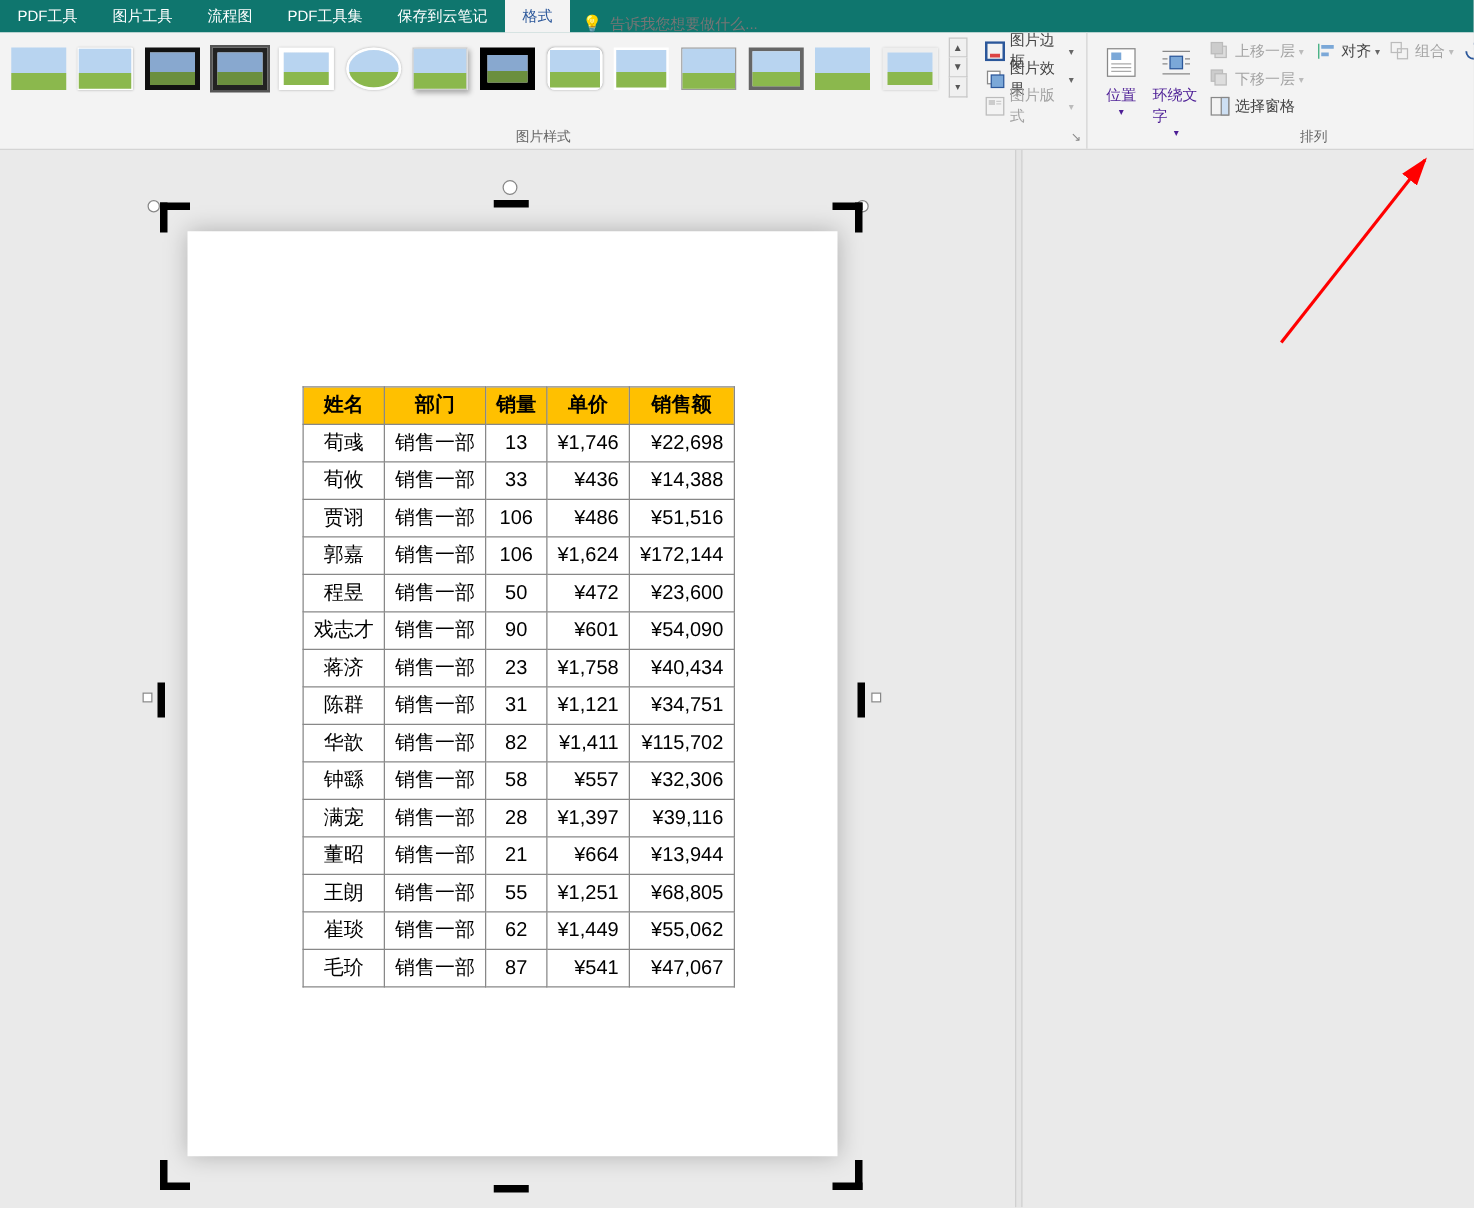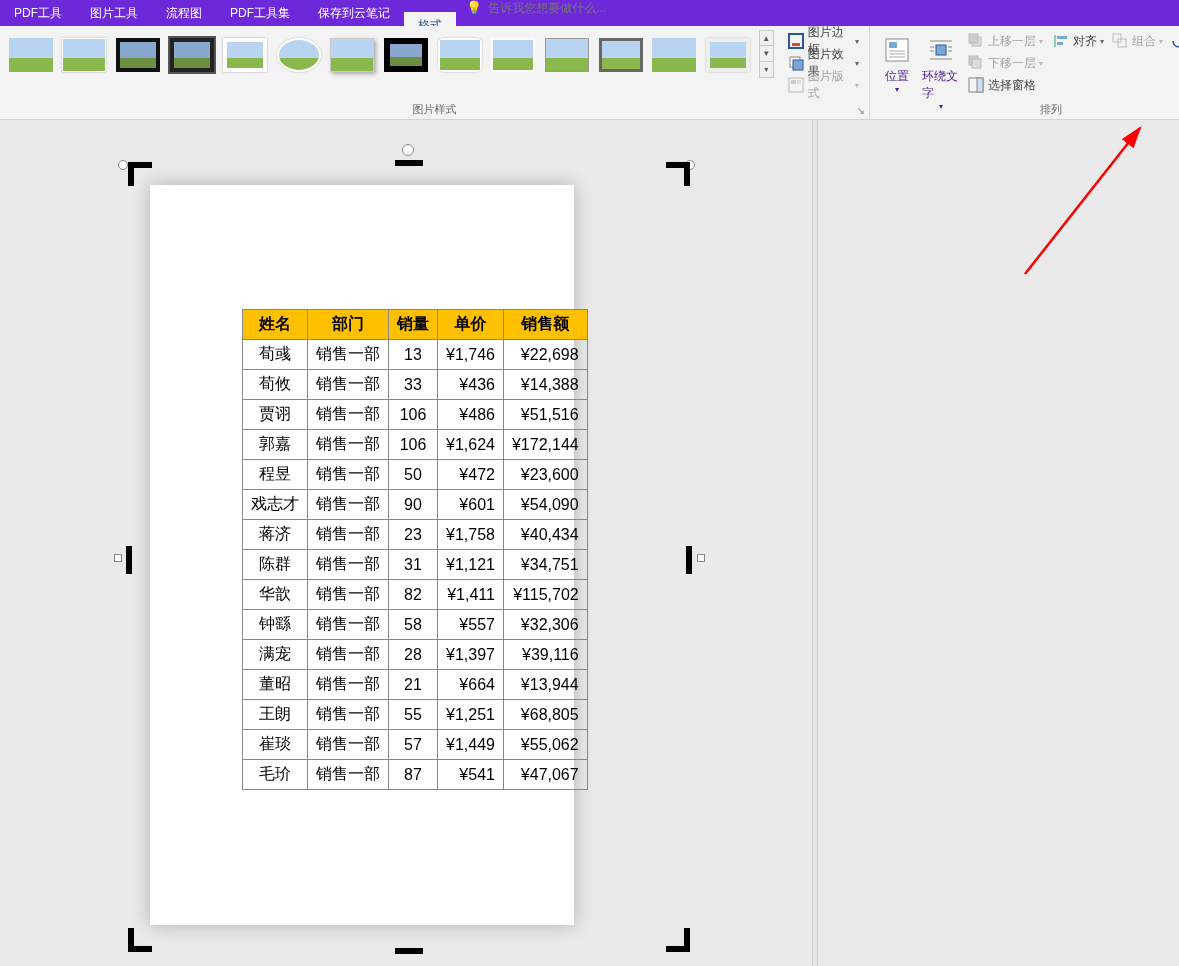--- a/index.html
+++ b/index.html
@@ -1,19 +1,19 @@
 <!DOCTYPE html>
 <html><head>
 <meta charset="utf-8">
 <style>
 * { box-sizing: border-box; margin: 0; padding: 0; }
 body { font-family: "Microsoft YaHei", sans-serif; background: #eaeaea; width: 1179px; height: 966px; overflow: hidden; position: relative; }
 
 
-.menubar { background: #6d28d9; height: 26px; display: flex; align-items: flex-start; color: #fff; font-size: 12px; }
+.menubar { background: #0f766e; height: 26px; display: flex; align-items: flex-end; color: #fff; font-size: 12px; }
 .menubar .tab { padding: 0 14px; height: 26px; line-height: 26px; cursor: pointer; }
 .menubar .tab.active { background: #f3f3f3; color: #2b579a; margin-top: 12px; }
 .menubar .tell-me { display: flex; align-items: center; color: #c9d7ec; margin-left: 10px; }
 .menubar .bulb { margin-right: 6px; font-size: 13px; }
 .menubar input { background: transparent; border: none; color: #c9d7ec; font-size: 12px; outline: none; width: 180px; }
 
 
 .ribbon { background: #f3f3f3; height: 94px; border-bottom: 1px solid #d4d4d4; display: flex; position: relative; }
 .ribbon-group { border-right: 1px solid #d4d4d4; padding: 4px 6px 2px 6px; display: flex; flex-direction: column; position: relative; }
 .group-label { position: absolute; bottom: 2px; left: 0; right: 0; text-align: center; font-size: 11px; color: #666; }
@@ -51,21 +51,21 @@
 .rbtn .dd { margin-left: 3px; font-size: 8px; color: #666; }
 .rbtn.disabled .dd { color: #bbb; }
 .big-btn { display: flex; flex-direction: column; align-items: center; justify-content: flex-start; width: 42px; padding: 4px 2px; cursor: pointer; font-size: 12px; color: #4c1d95; }
 .big-btn .bicon { width: 32px; height: 32px; margin-bottom: 2px; display: flex; align-items: center; justify-content: center; font-size: 20px; }
 .big-btn.active { background: #d4e3f5; border: 1px solid #3b82f6; }
 .big-btn .dd { font-size: 8px; }
 
 
 .doc-area { position: absolute; top: 120px; left: 0; right: 0; bottom: 0; background: #eaeaea; overflow: hidden; }
 .panel-divider { position: absolute; top: 0; bottom: 0; left: 812px; width: 6px; background: #e5e5e5; border-left: 1px solid #d0d0d0; border-right: 1px solid #d0d0d0; }
-.page { position: absolute; left: 150px; top: 65px; width: 424px; height: 740px; background: #fff; box-shadow: 0 0 18px rgba(0,0,0,.25); }
+.page { position: absolute; left: 150px; top: 65px; width: 520px; height: 740px; background: #fff; box-shadow: 0 0 18px rgba(0,0,0,.25); }
 
 
 .sel-handle { position: absolute; background: #fff; border: 1px solid #888; }
 .sel-handle.circ { width: 10px; height: 10px; border-radius: 50%; }
 .sel-handle.sq { width: 8px; height: 8px; }
 .rot-handle { position: absolute; width: 12px; height: 12px; border-radius: 50%; background: #fff; border: 1px solid #888; }
 .crop-corner { position: absolute; width: 24px; height: 24px; }
 .crop-corner::before, .crop-corner::after { content: ""; position: absolute; background: #000; }
 .crop-corner.tl::before { width: 6px; height: 24px; left: 0; top: 0; }
 .crop-corner.tl::after { width: 24px; height: 6px; left: 0; top: 0; }
@@ -445,21 +445,21 @@
           <tr>
             <td>王朗</td>
             <td>销售一部</td>
             <td class="c">55</td>
             <td class="r">¥1,251</td>
             <td class="r">¥68,805</td>
           </tr>
           <tr>
             <td>崔琰</td>
             <td>销售一部</td>
-            <td class="c">57</td>
+            <td class="c">62</td>
             <td class="r">¥1,449</td>
             <td class="r">¥55,062</td>
           </tr>
           <tr>
             <td>毛玠</td>
             <td>销售一部</td>
             <td class="c">87</td>
             <td class="r">¥541</td>
             <td class="r">¥47,067</td>
           </tr>

